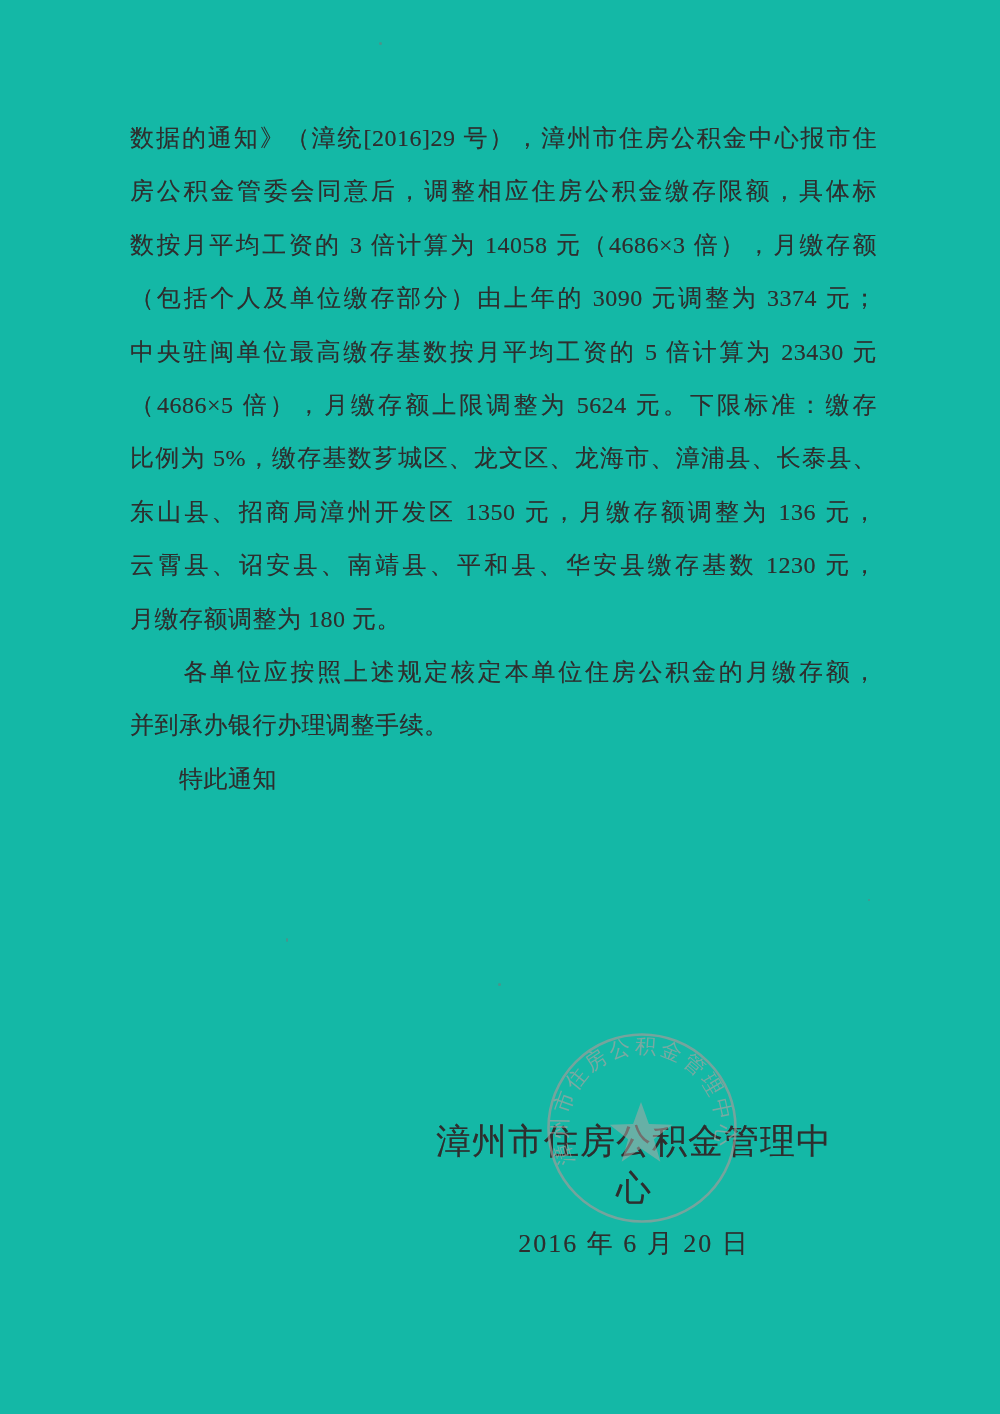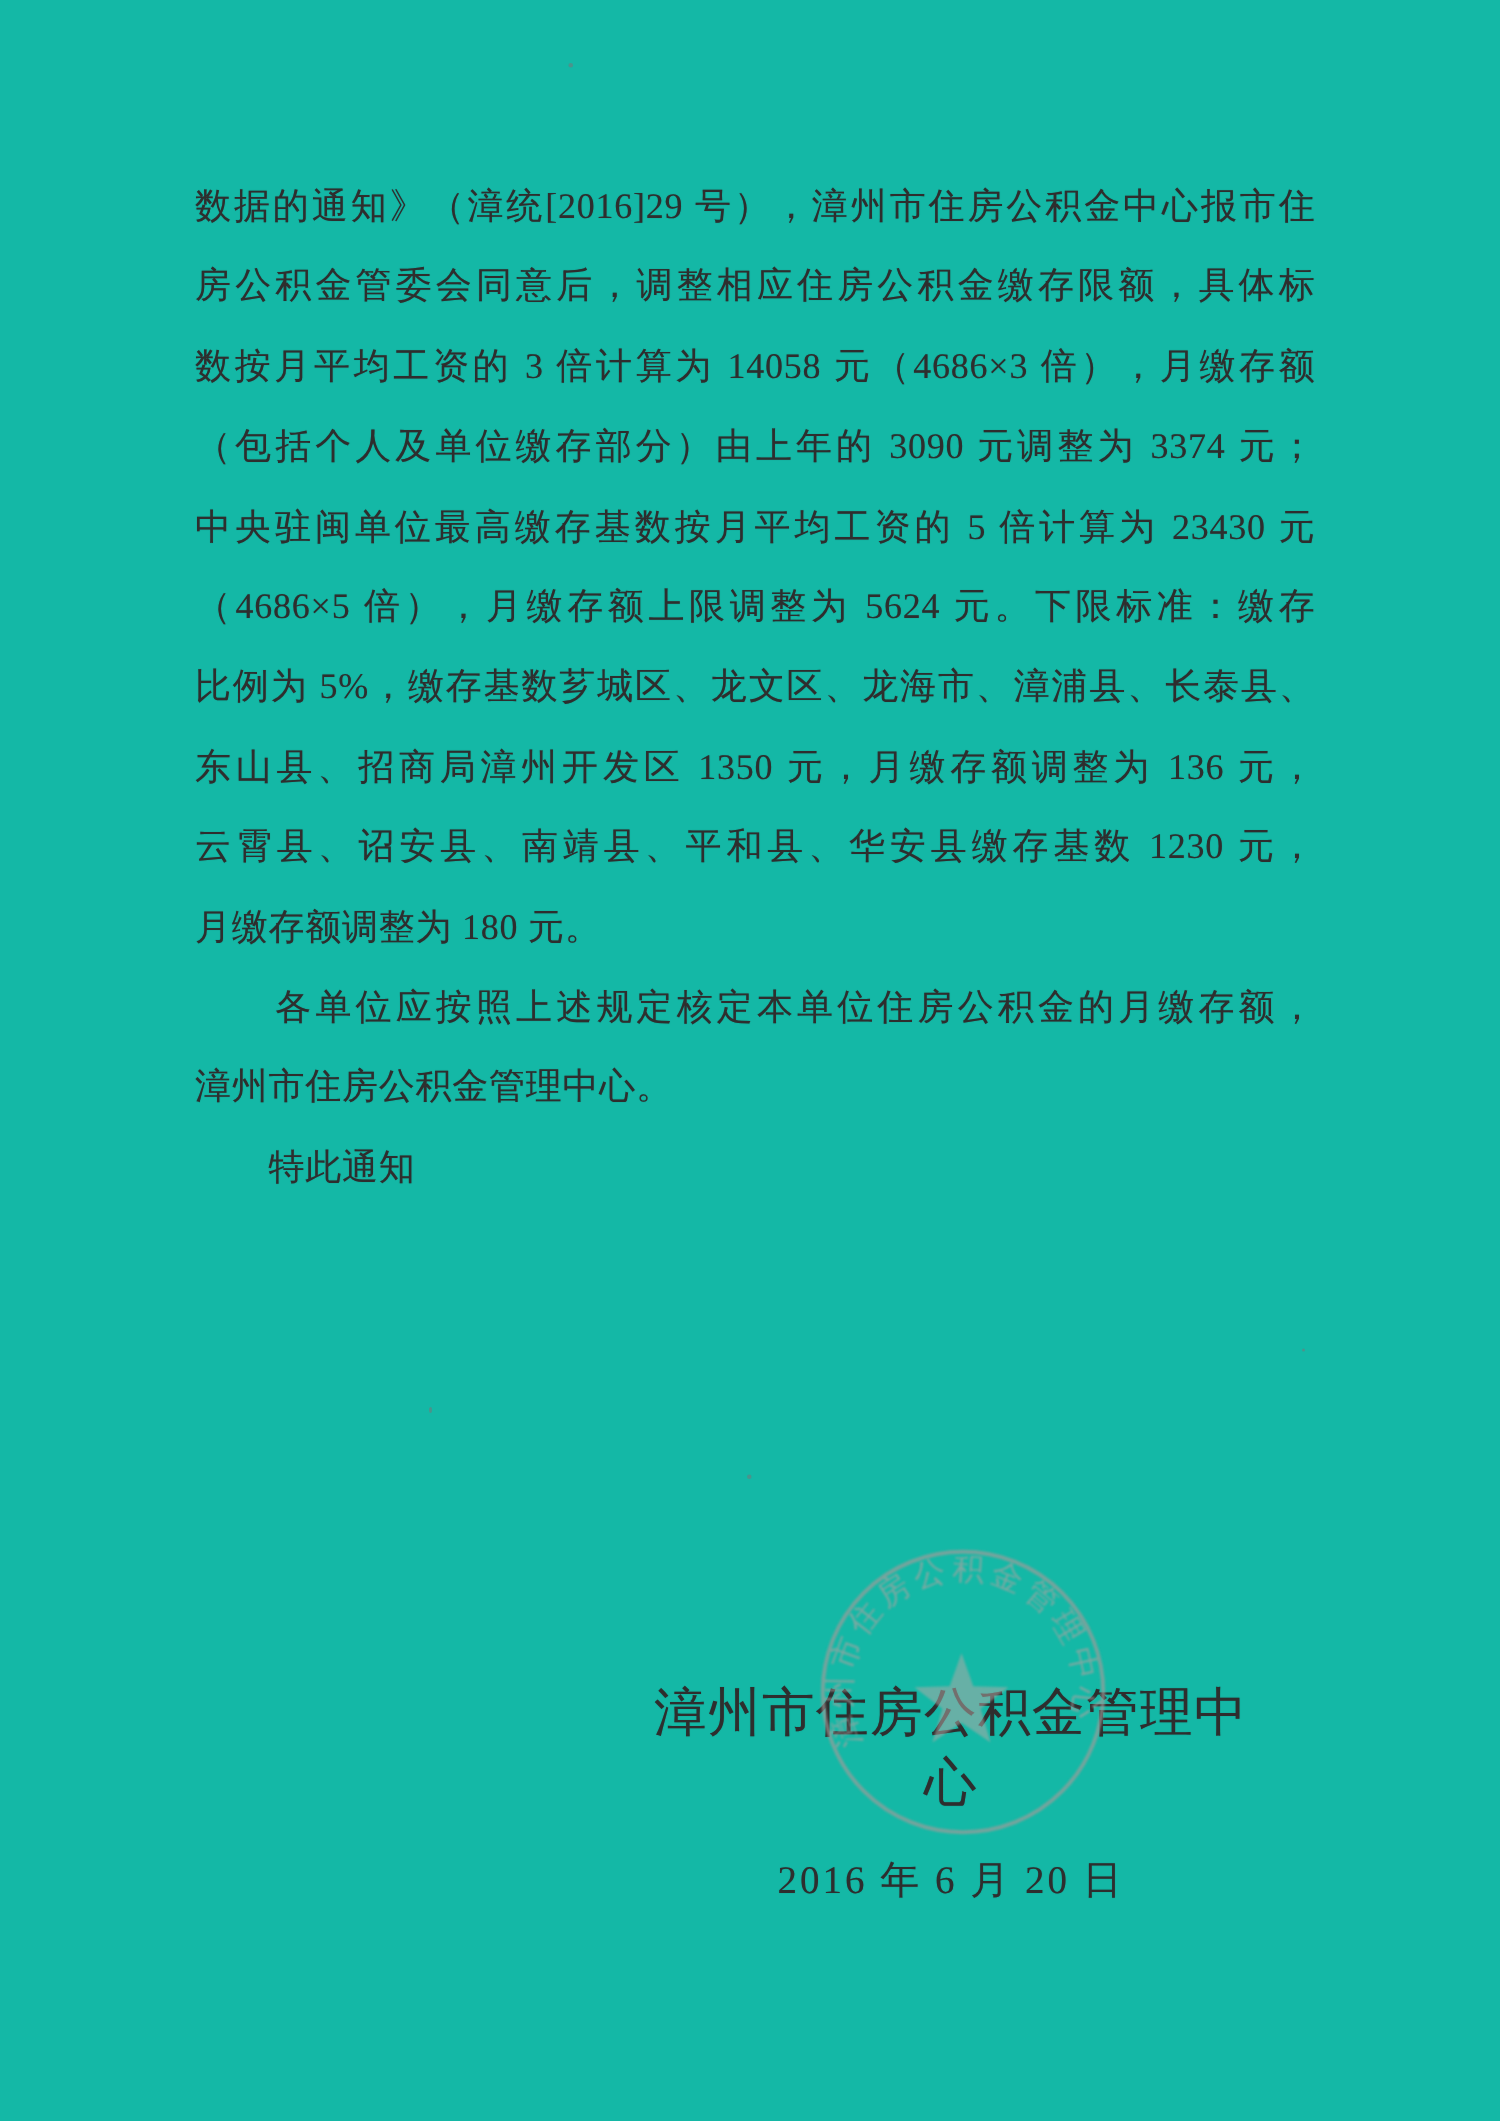--- a/index.html
+++ b/index.html
@@ -35,21 +35,21 @@
     text-align:center;
     z-index:1;
   }
   .closing .org{
     font-size:35px;
     letter-spacing:1px;
     text-shadow:0 0 0.6px rgba(45,45,45,.45);
   }
   .closing .date{
     font-size:26px;
-    margin-top:24px;
+    margin-top:14px;
     letter-spacing:2px;
     text-shadow:0 0 0.6px rgba(45,45,45,.45);
   }
   .seal{
     position:absolute;
     left:545px;top:1031px;
     width:196px;height:196px;
     z-index:2;
     pointer-events:none;
     opacity:.85;
@@ -76,21 +76,21 @@
       <div class="line fill">房公积金管委会同意后，调整相应住房公积金缴存限额，具体标</div>
       <div class="line fill">数按月平均工资的 3 倍计算为 14058 元（4686×3 倍），月缴存额</div>
       <div class="line fill">（包括个人及单位缴存部分）由上年的 3090 元调整为 3374 元；</div>
       <div class="line fill">中央驻闽单位最高缴存基数按月平均工资的 5 倍计算为 23430 元</div>
       <div class="line fill">（4686×5 倍），月缴存额上限调整为 5624 元。下限标准：缴存</div>
       <div class="line fill">比例为 5%，缴存基数芗城区、龙文区、龙海市、漳浦县、长泰县、</div>
       <div class="line fill">东山县、招商局漳州开发区 1350 元，月缴存额调整为 136 元，</div>
       <div class="line fill">云霄县、诏安县、南靖县、平和县、华安县缴存基数 1230 元，</div>
       <div class="line">月缴存额调整为 180 元。</div>
       <div class="line fill">　　各单位应按照上述规定核定本单位住房公积金的月缴存额，</div>
-      <div class="line">漳州市住房公积金管理中心。</div>
+      <div class="line">并到承办银行办理调整手续。</div>
       <div class="line">　　特此通知</div>
     </div>
 
   <div class="closing">
     <div class="org">漳州市住房公积金管理中心</div>
     <div class="date">2016 年 6 月 20 日</div>
   </div>
 
   <svg class="seal" viewBox="0 0 196 196">
     <defs>

